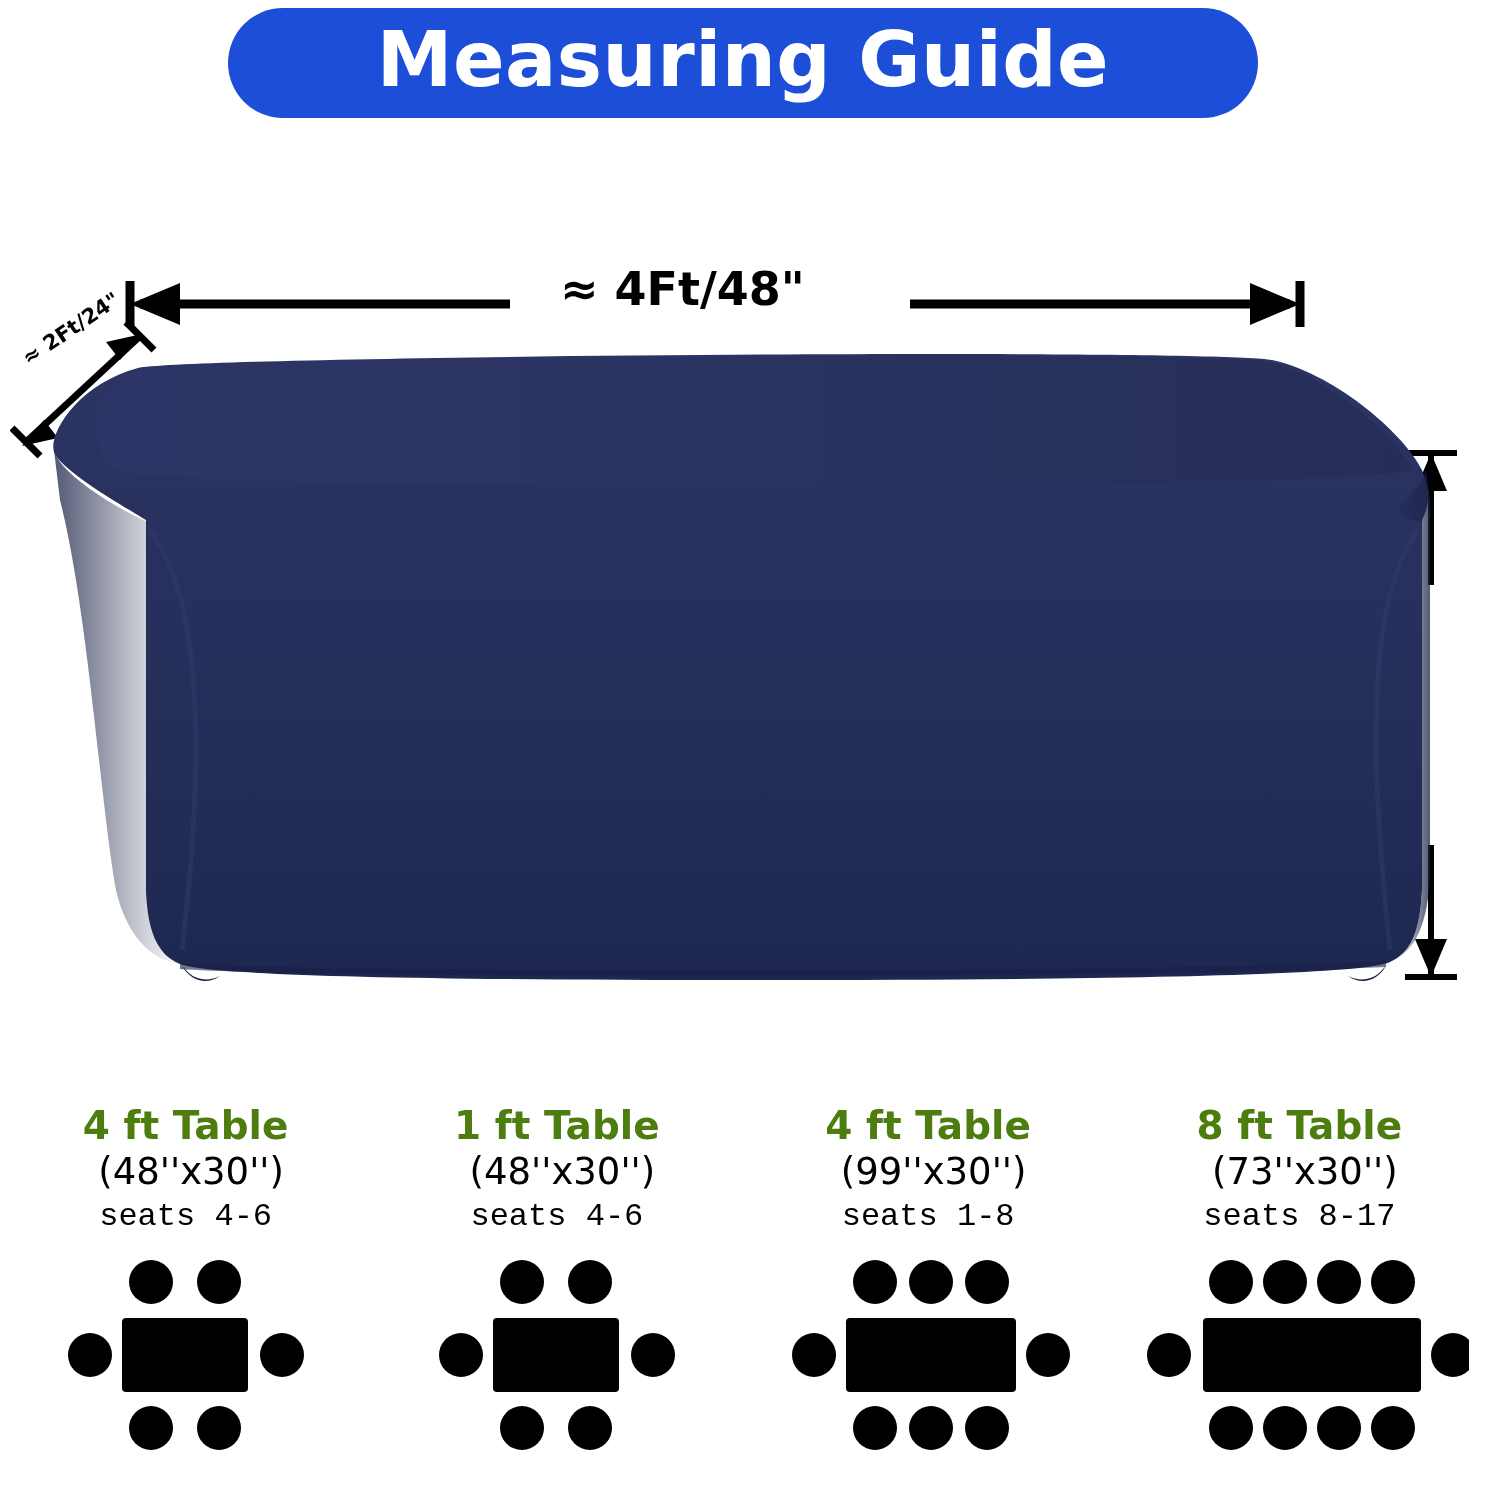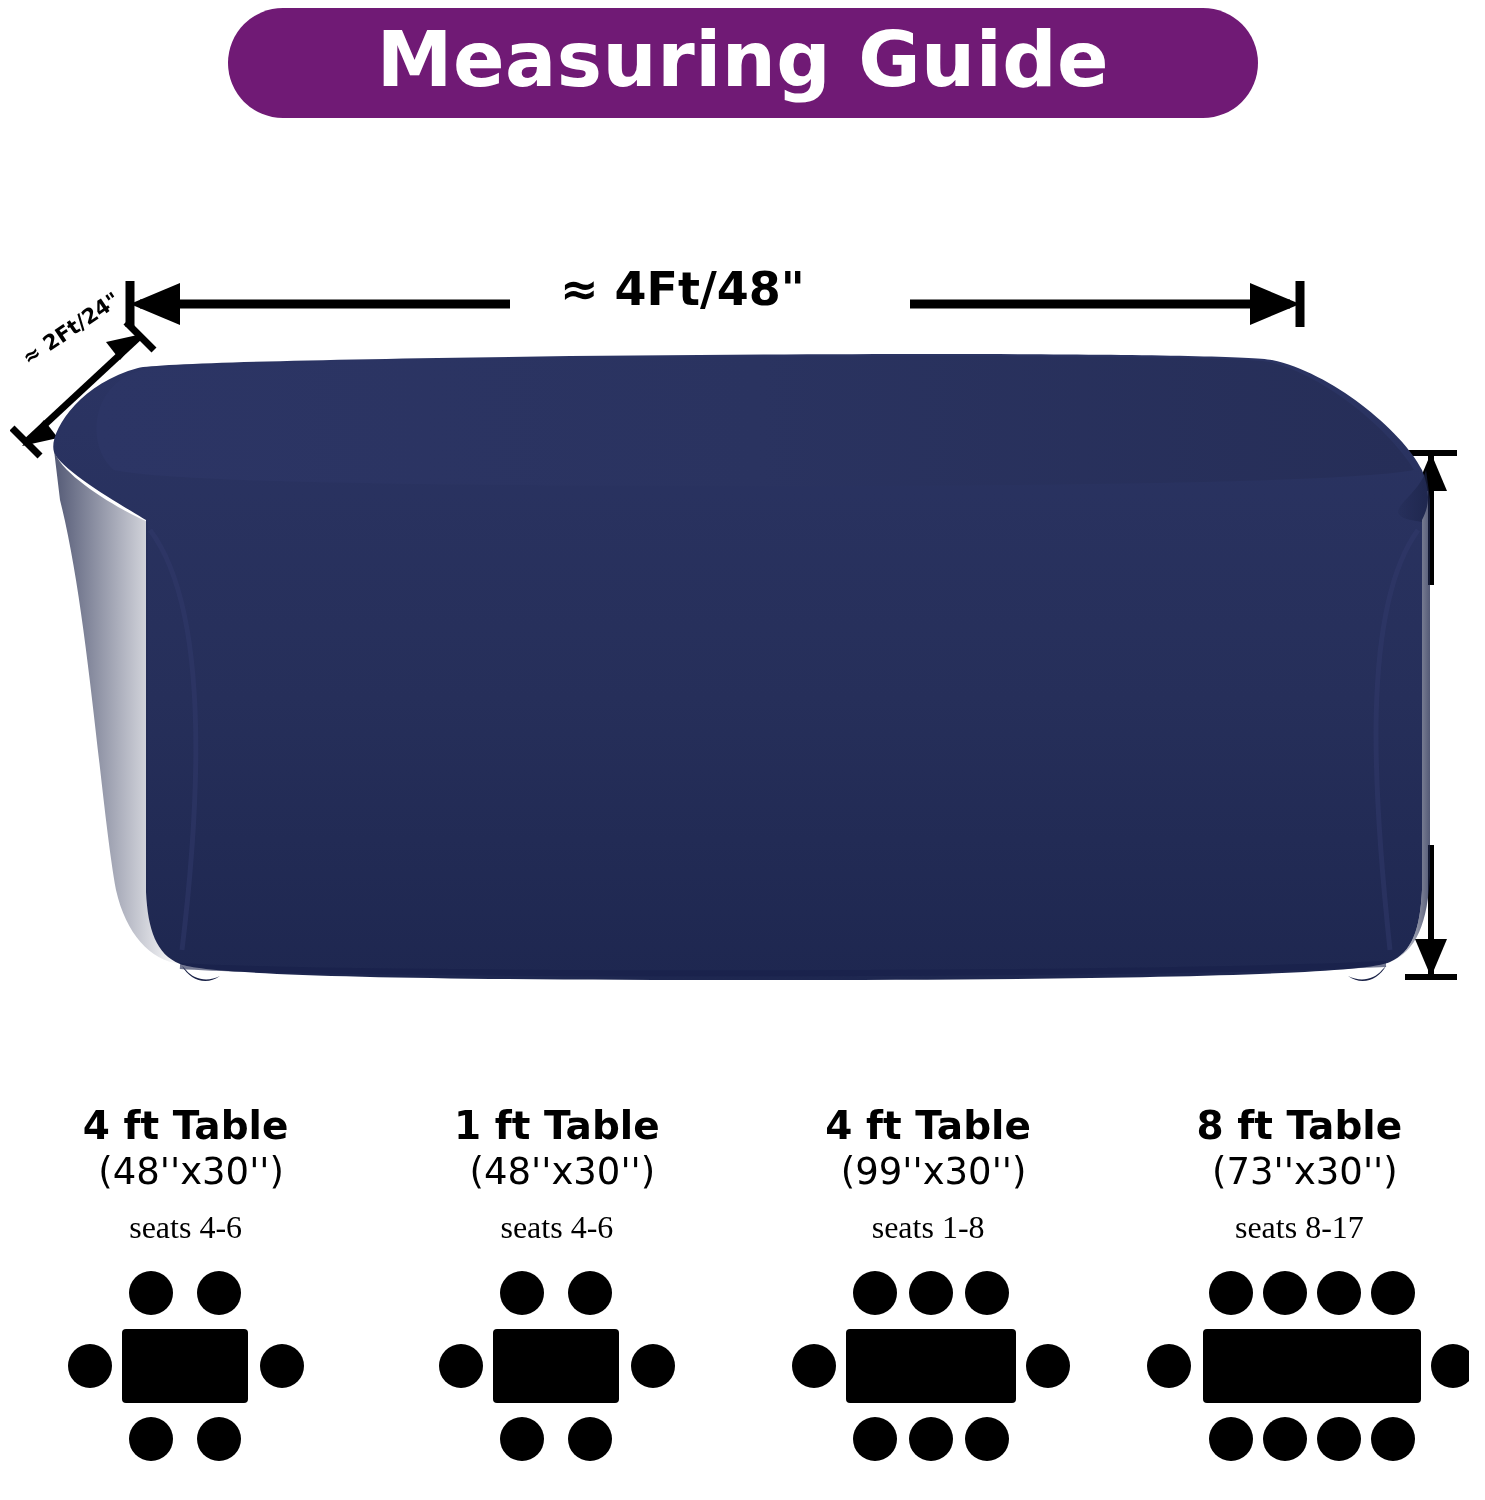--- a/index.html
+++ b/index.html
@@ -15,21 +15,21 @@
     overflow: hidden;
   }
 
   
   #title-pill {
     position: absolute;
     left: 228px;
     top: 8px;
     width: 1030px;
     height: 110px;
-    background: #701a75;
+    background: #1d4ed8;
     border-radius: 55px;
     display: flex;
     align-items: center;
     justify-content: center;
   }
   #title-pill .title-text {
     color: #ffffff;
     font-size: 76px;
     font-weight: bold;
     letter-spacing: 0.5px;
@@ -87,36 +87,36 @@
   .option-col {
     flex: 1 1 0;
     display: flex;
     flex-direction: column;
     align-items: center;
   }
   .opt-title {
     font-family: "DejaVu Sans", sans-serif;
     font-weight: bold;
     font-size: 39px;
-    color: #000000;
+    color: #4d7c0f;
     line-height: 1.1;
   }
   .opt-dims {
     font-family: "DejaVu Sans", sans-serif;
     font-size: 37px;
     color: #000000;
     margin-top: 4px;
     line-height: 1.1;
     margin-left: 11px;
   }
   .opt-seats {
-    font-family: Liberation Serif, serif;
+    font-family: Liberation Mono, monospace;
     font-size: 32px;
     color: #000000;
-    margin-top: 17px;
+    margin-top: 6px;
     line-height: 1.1;
   }
   .opt-icon {
     margin-top: 26px;
   }
 </style>
 </head>
 <body>
 
 <div id="title-pill">

